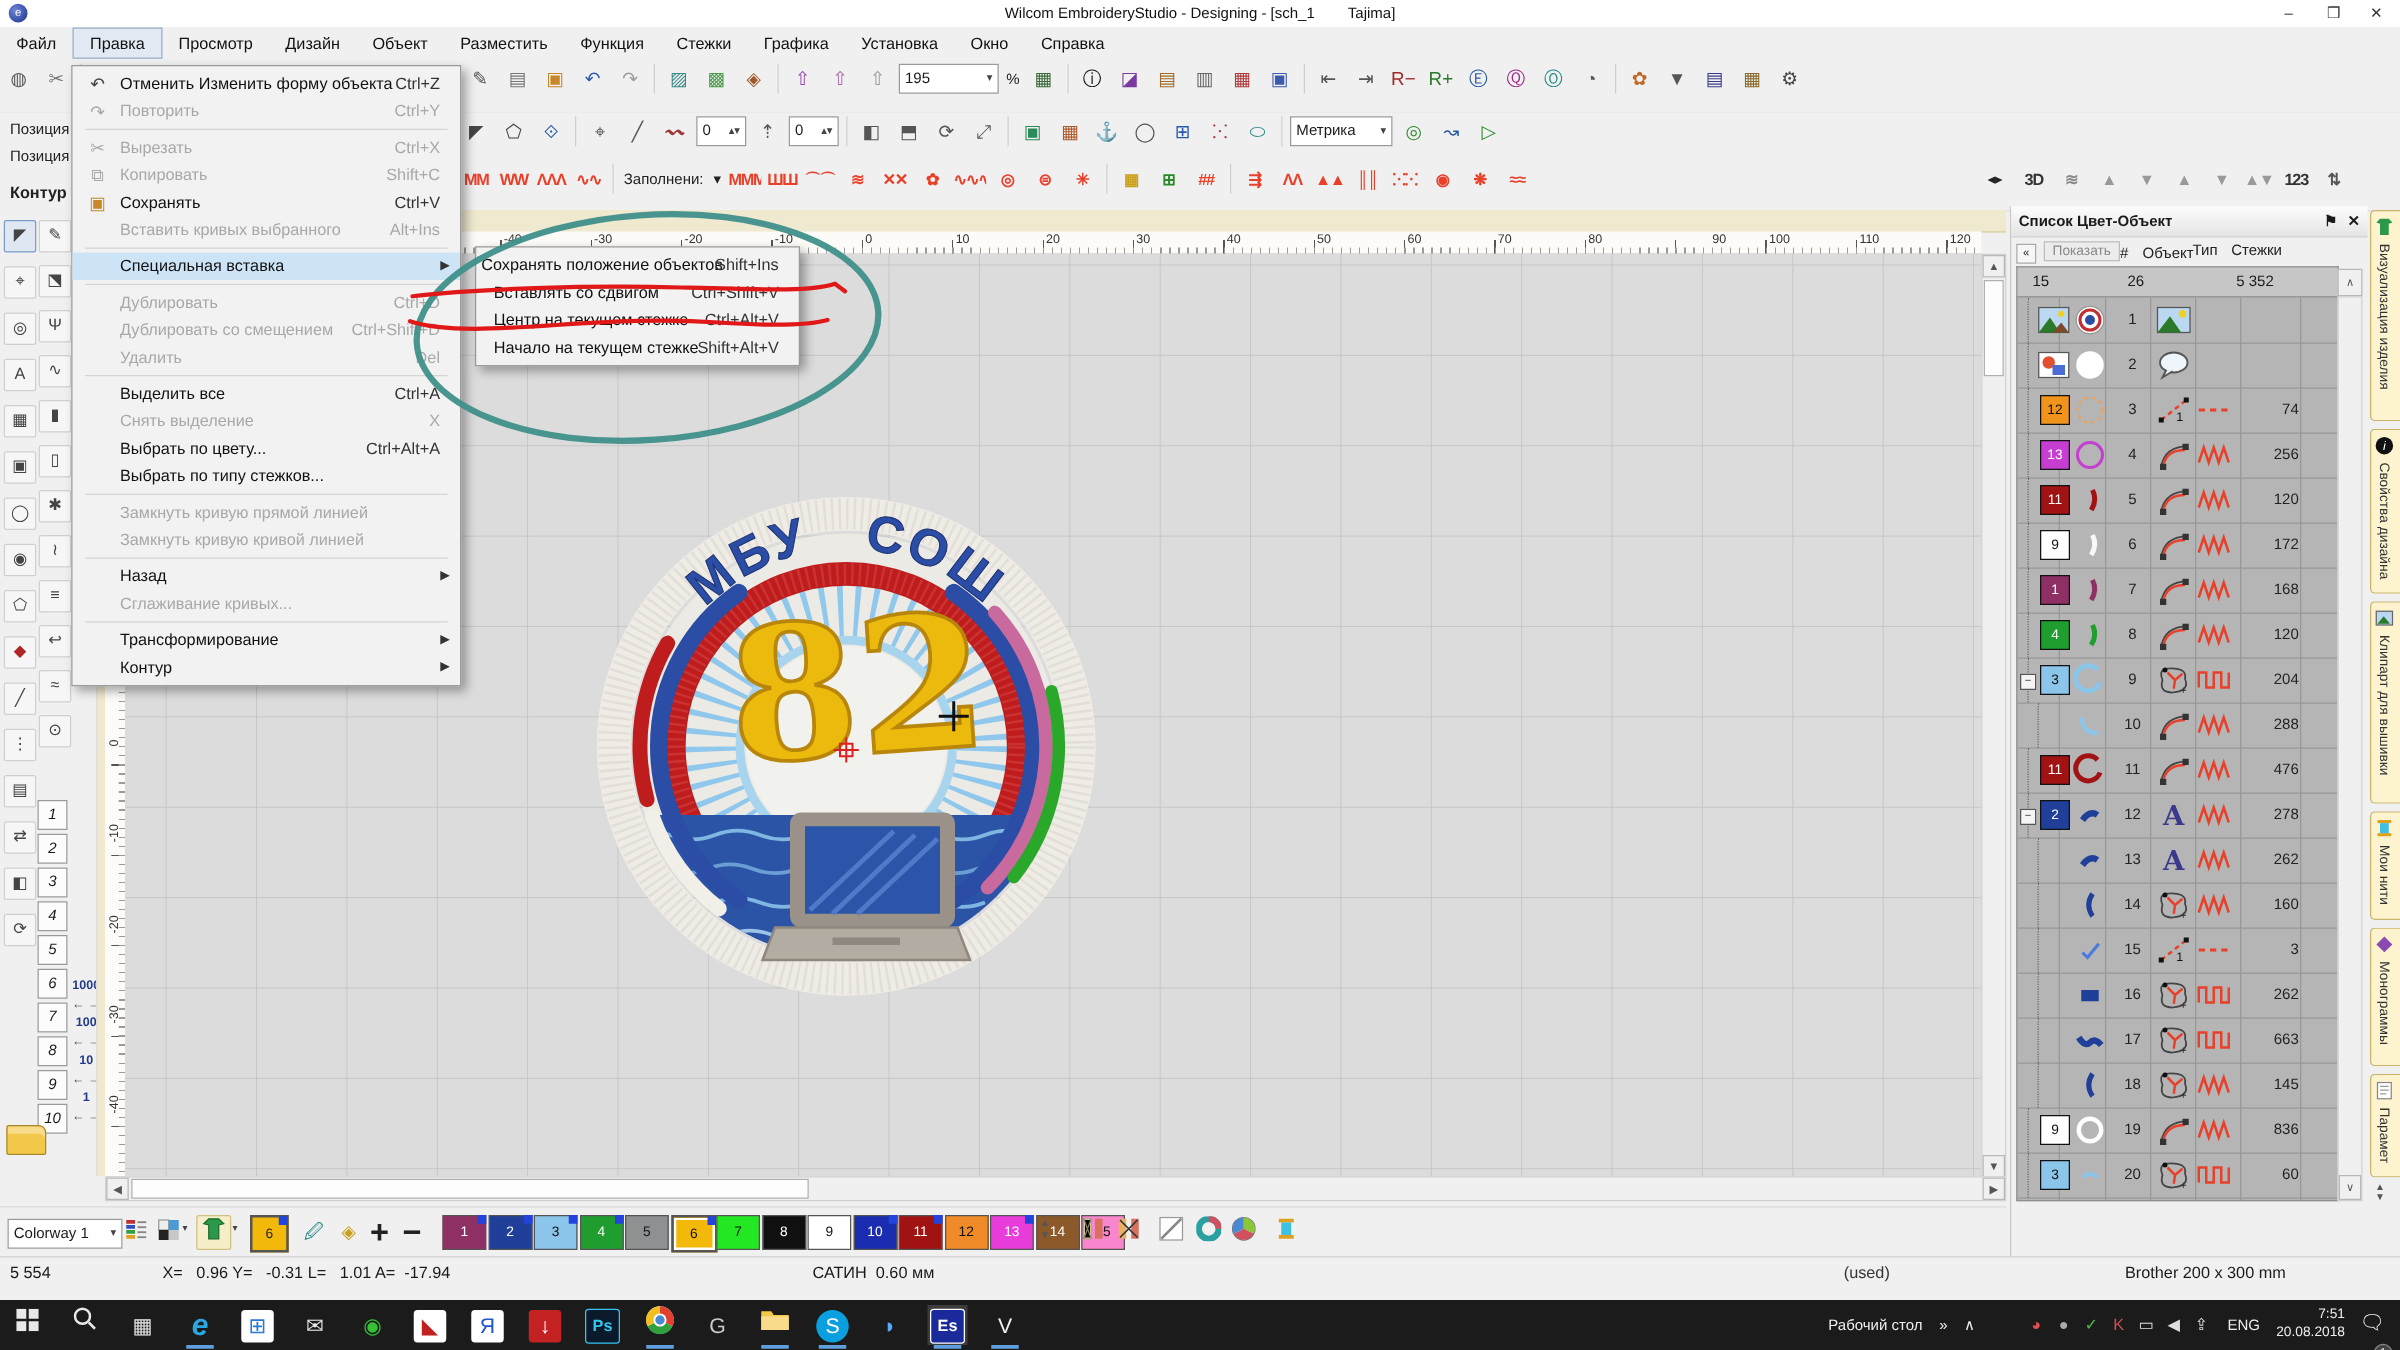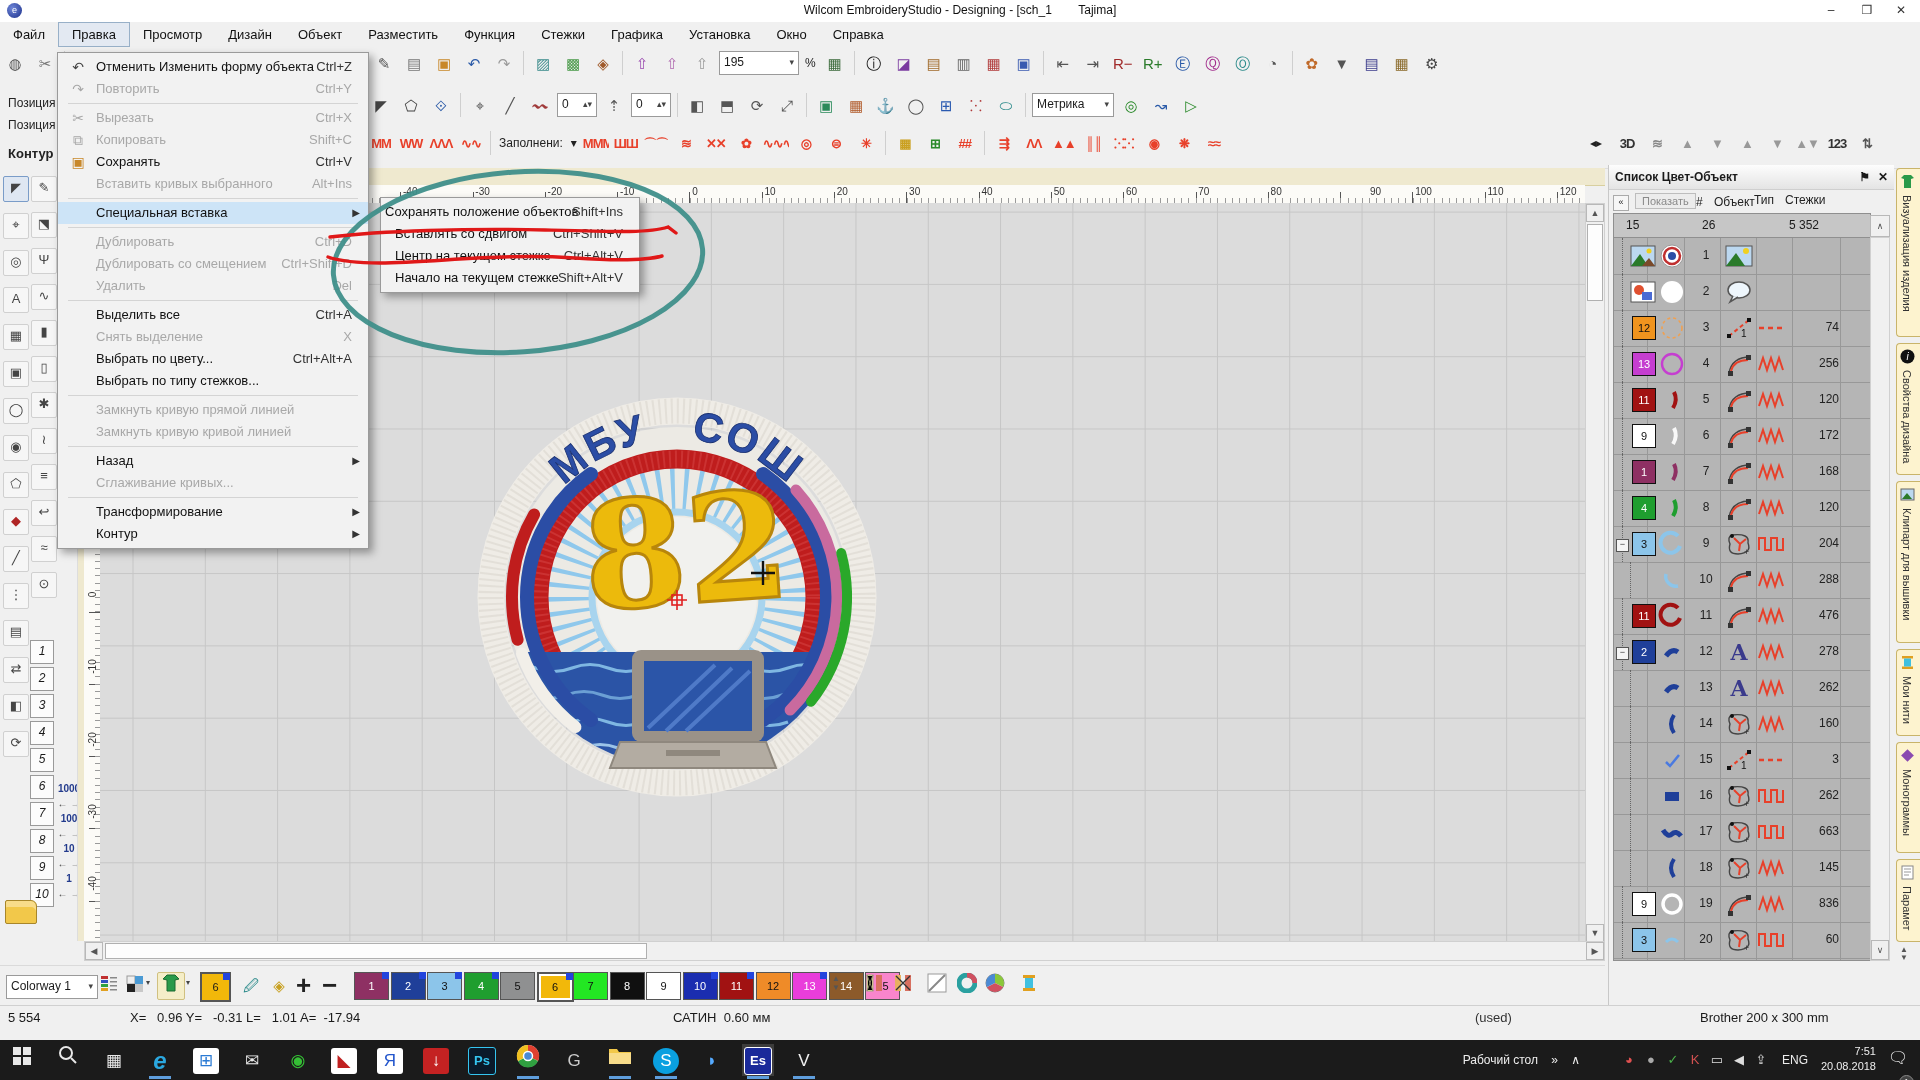--- a/index.html
+++ b/index.html
@@ -879,21 +879,21 @@
     <span class="icon" style="position:absolute;left:1014px;top:4px;"><svg width="20" height="20">
           <rect x="4" y="2" width="12" height="3" fill="#e0a020"></rect>
           <rect x="4" y="15" width="12" height="3" fill="#e0a020"></rect>
           <rect x="6" y="5" width="8" height="10" fill="#40c0e0"></rect>
         </svg></span>
   </div>
 
   <div class="abs statusbar">
     <span style="left:8px;">5 554</span>
     <span style="left:130px;">X=   0.96 Y=   -0.31 L=   1.01 A=  -17.94</span>
-    <span style="left:650px;margin-left:23px;">САТИН  0.60 мм</span>
+    <span style="left:650px;">САТИН  0.60 мм</span>
     <span style="left:1475px;color:#333;">(used)</span>
     <span style="left:1700px;">Brother 200 x 300 mm</span>
   </div>
 
   <div class="abs taskbar" id="taskbar">
     <div class="tray" style="right:382px;line-height:40px;">Рабочий стол</div>
     <div class="tray" style="right:362px;line-height:40px;">»</div>
     <div class="tray" style="right:340px;line-height:40px;">∧</div>
     <div class="tray" id="trayicons" style="right:148px;"><span style="display: inline-block; width: 22px; text-align: center; line-height: 40px; font-size: 13px; color: rgb(224, 80, 80);">◕</span><span style="display: inline-block; width: 22px; text-align: center; line-height: 40px; font-size: 13px; color: rgb(170, 170, 170);">●</span><span style="display: inline-block; width: 22px; text-align: center; line-height: 40px; font-size: 13px; color: rgb(74, 176, 74);">✓</span><span style="display: inline-block; width: 22px; text-align: center; line-height: 40px; font-size: 13px; color: rgb(208, 80, 80);">K</span><span style="display: inline-block; width: 22px; text-align: center; line-height: 40px; font-size: 13px; color: rgb(221, 221, 221);">▭</span><span style="display: inline-block; width: 22px; text-align: center; line-height: 40px; font-size: 13px; color: rgb(221, 221, 221);">◀</span><span style="display: inline-block; width: 22px; text-align: center; line-height: 40px; font-size: 13px; color: rgb(221, 221, 221);">⇪</span></div>
     <div class="tray" style="right:112px;line-height:40px;">ENG</div>

